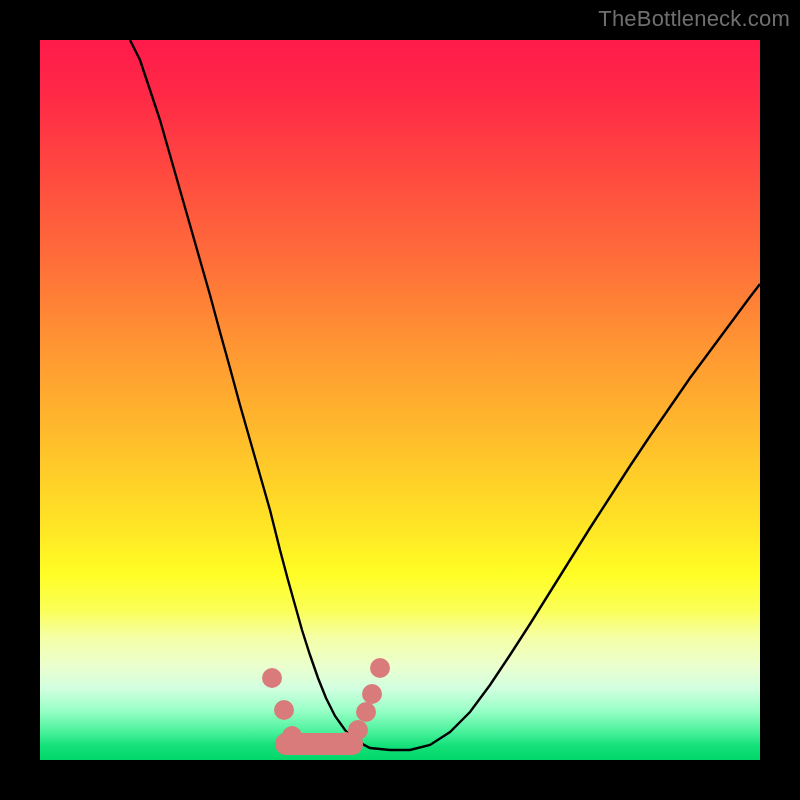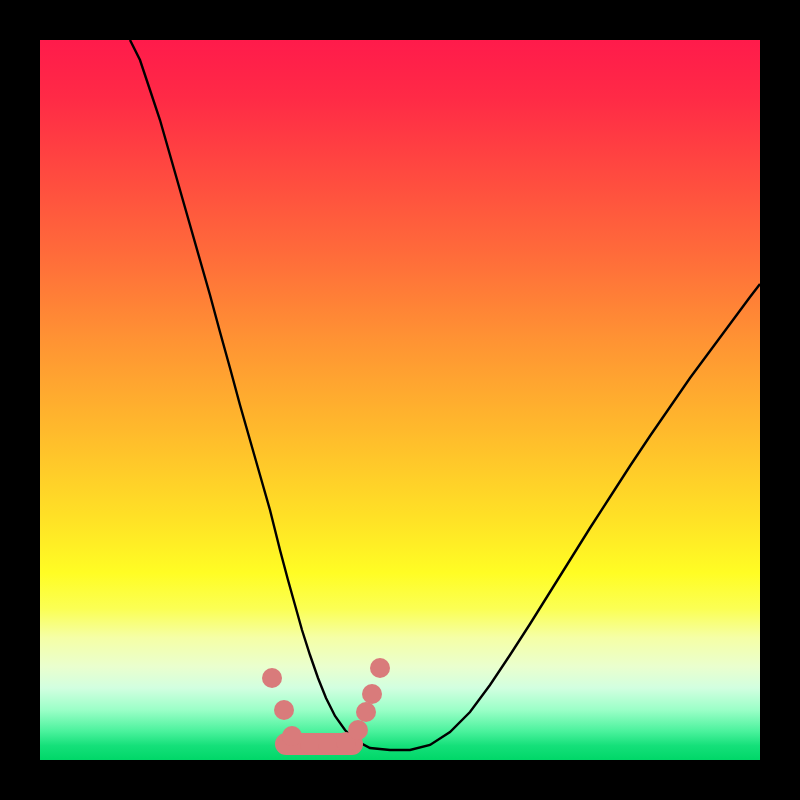--- a/index.html
+++ b/index.html
@@ -78,13 +78,14 @@
           <circle cx="288" cy="704" r="10" class="dot"></circle>
           <circle cx="306" cy="702" r="10" class="dot"></circle>
           <circle cx="318" cy="690" r="10" class="dot"></circle>
           <circle cx="326" cy="672" r="10" class="dot"></circle>
           <circle cx="332" cy="654" r="10" class="dot"></circle>
           <circle cx="340" cy="628" r="10" class="dot"></circle>
         </g>
     </svg>
 
   </div>
+  <div class="watermark">TheBottleneck.com</div>
 </div>
 
 </body></html>

